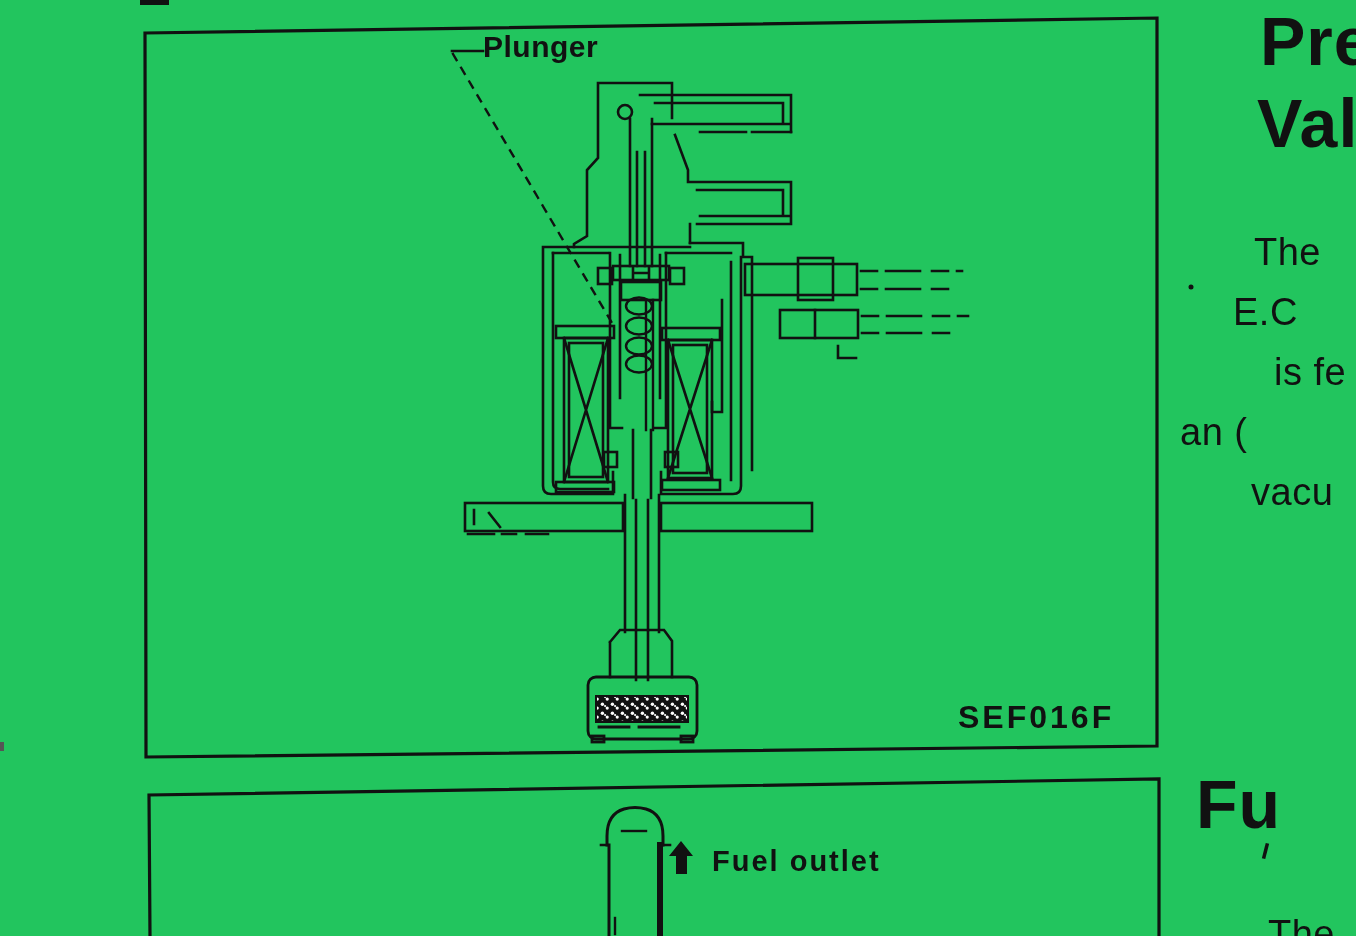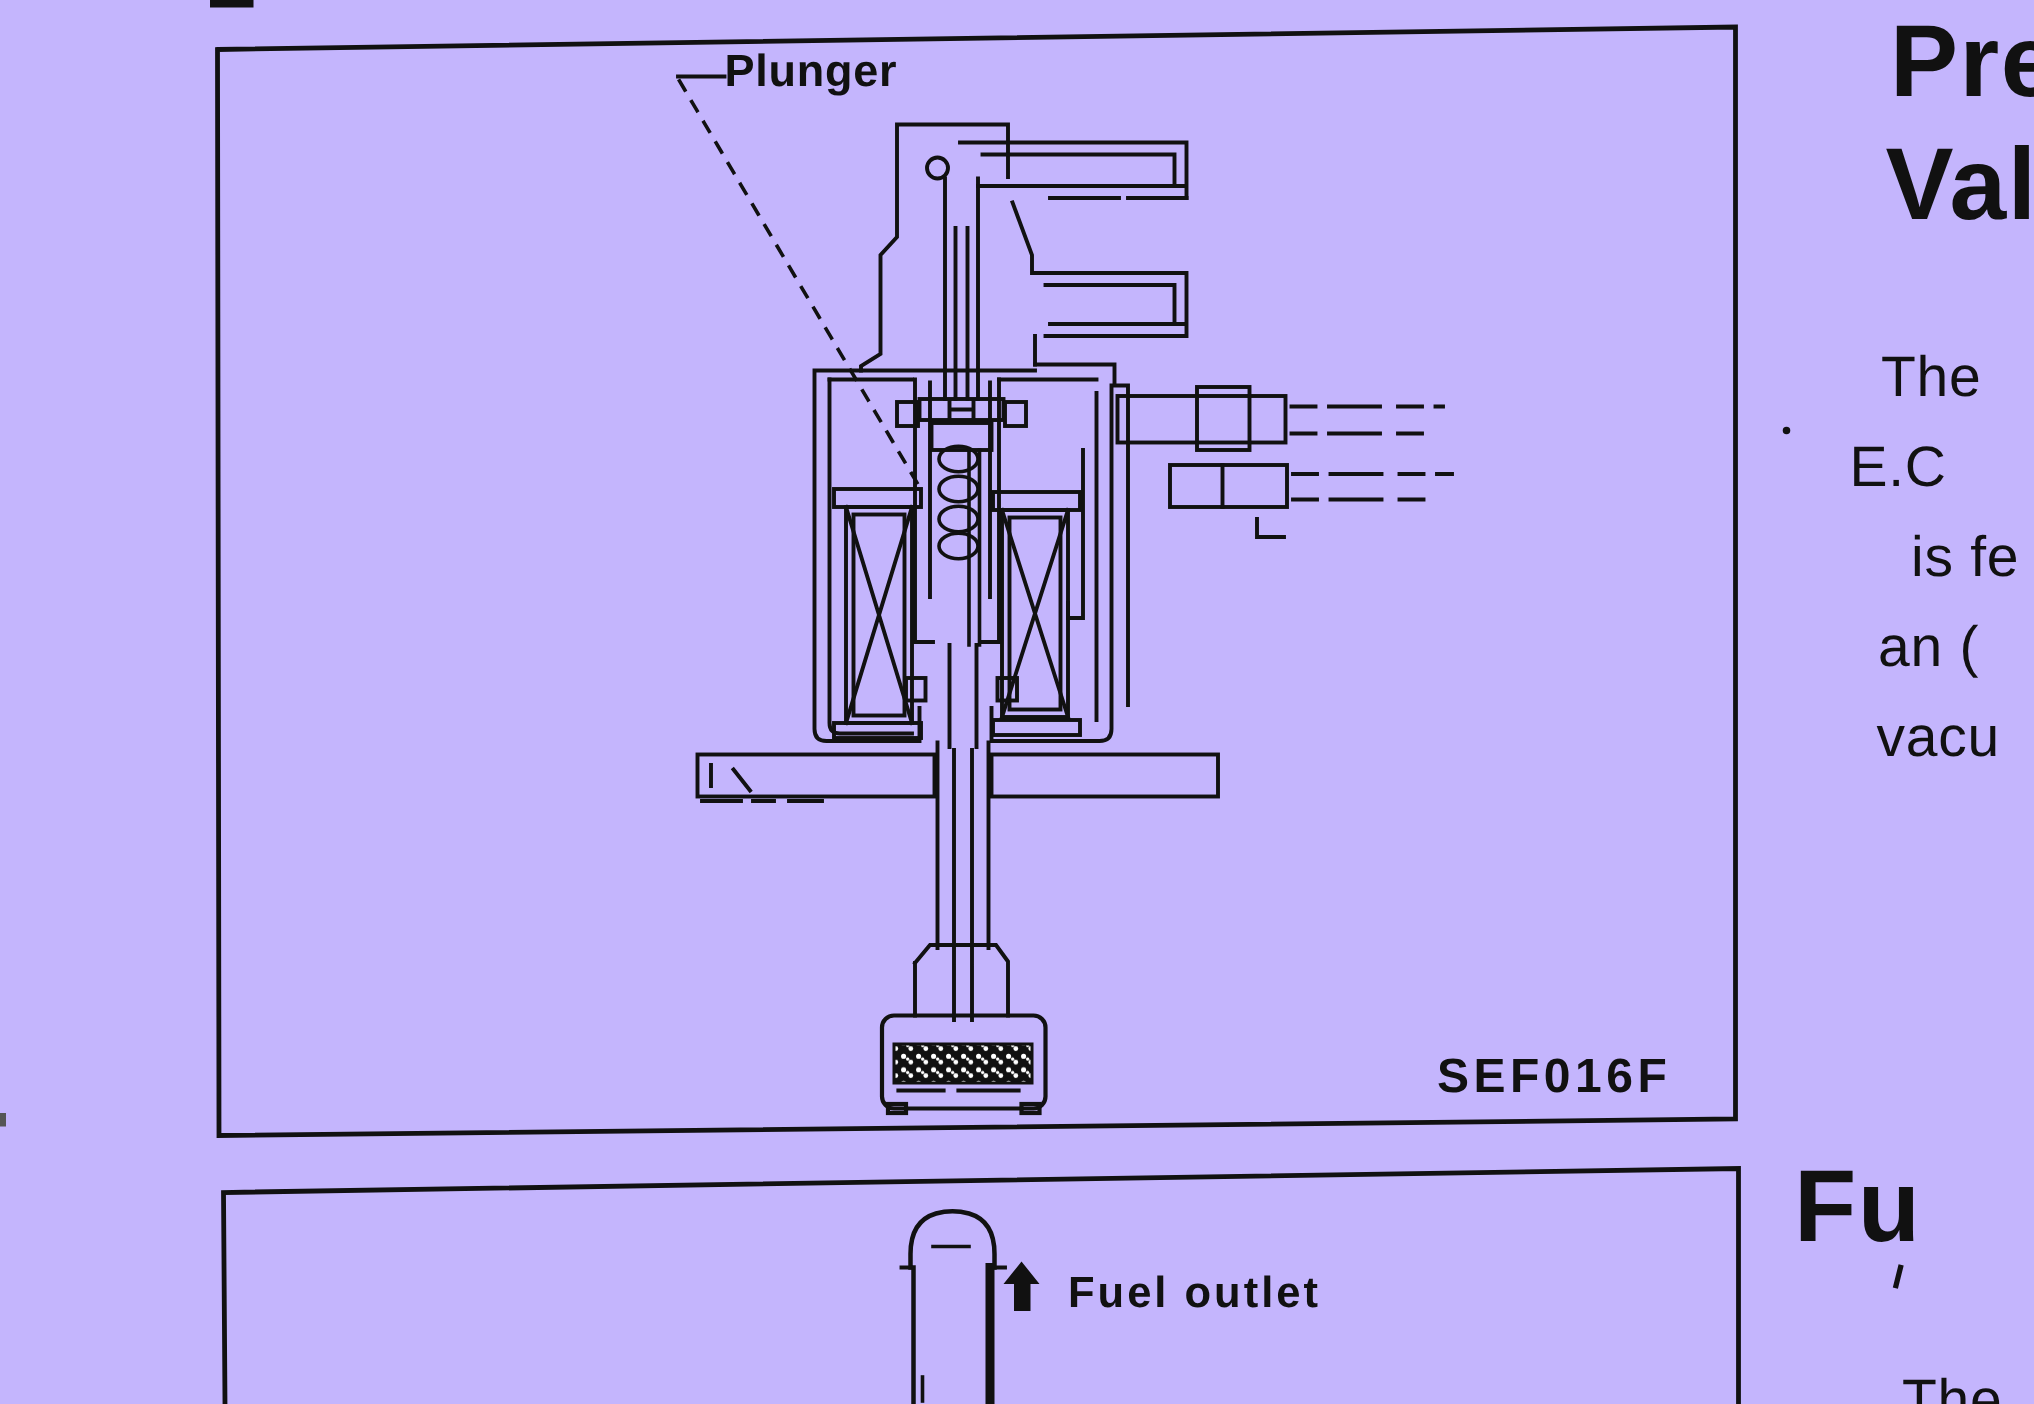--- a/index.html
+++ b/index.html
@@ -1,20 +1,20 @@
 <!DOCTYPE html>
 <html><head>
 <meta charset="utf-8">
 <style>
   html,body{margin:0;padding:0;background:#ffffff;}
   .page{
     position:relative;
     width:1356px;height:936px;
     overflow:hidden;
-    background:#c4b5fd;
+    background:#22c55e;
     font-family:"Liberation Sans", sans-serif;
     color:#111;
   }
   .art{position:absolute;left:0;top:0;width:1356px;height:936px;}
   .rightcol-line{
     position:absolute;
     white-space:nowrap;
     color:#111;
   }
   .h-line{
@@ -157,20 +157,20 @@
     </g>
   </svg>
 
   <div>
     <div class="rightcol-line h-line" style="left:1260px;top:7px;">Pre</div>
     <div class="rightcol-line h-line" style="left:1257px;top:89px;">Val</div>
 
     <div class="rightcol-line b-line" style="left:1254px;top:189px;">The</div>
     <div class="rightcol-line b-line" style="left:1233px;top:249px;">E.C</div>
     <div class="rightcol-line b-line" style="left:1274px;top:309px;">is fe</div>
-    <div class="rightcol-line b-line" style="left:1252px;top:369px;">an (</div>
+    <div class="rightcol-line b-line" style="left:1180px;top:369px;">an (</div>
     <div class="rightcol-line b-line" style="left:1251px;top:429px;">vacu</div>
 
     <div class="rightcol-line h-line" style="left:1196px;top:770px;">Fu</div>
     <div class="rightcol-line b-line" style="left:1268px;top:871px;">The</div>
   </div>
 
 </div>
 
 </body></html>

